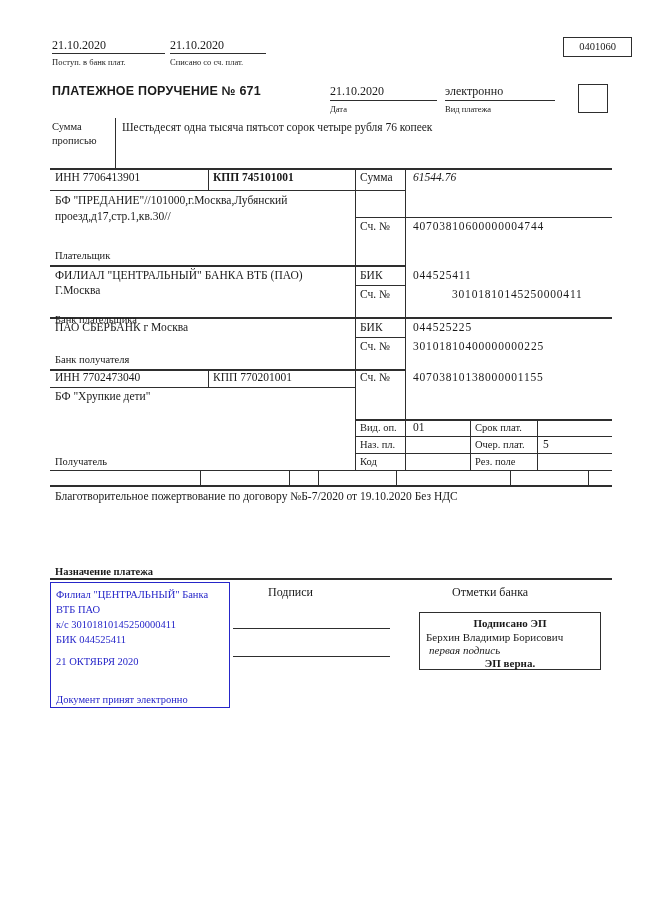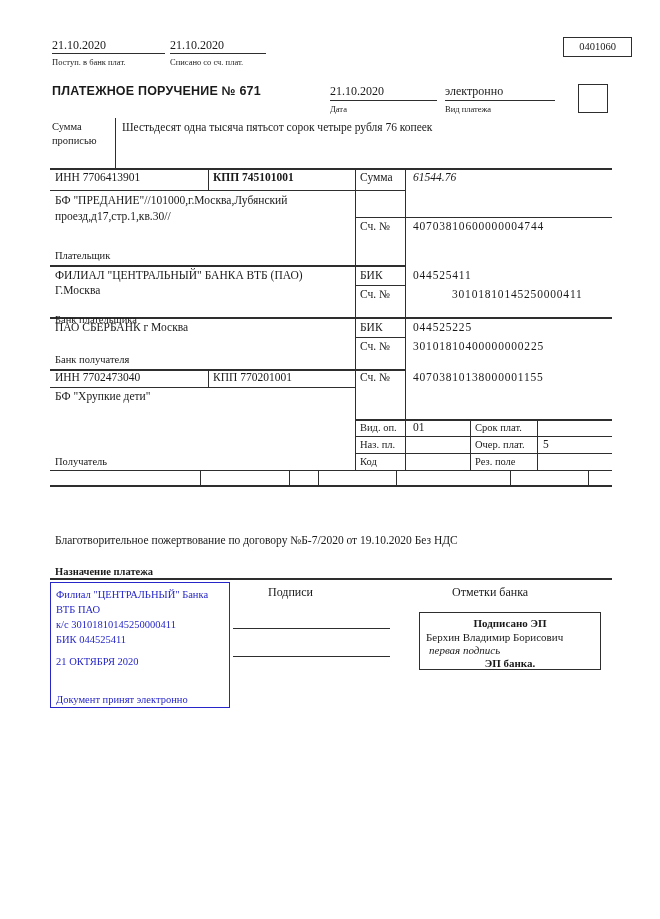--- a/index.html
+++ b/index.html
@@ -112,21 +112,21 @@
   <div class="t md" style="left:360px;top:422px;">Вид. оп.</div>
   <div class="t" style="left:413px;top:421px;">01</div>
   <div class="t md" style="left:475px;top:422px;">Срок плат.</div>
   <div class="t md" style="left:360px;top:439px;">Наз. пл.</div>
   <div class="t md" style="left:475px;top:439px;">Очер. плат.</div>
   <div class="t" style="left:543px;top:438px;">5</div>
   <div class="t md" style="left:360px;top:456px;">Код</div>
   <div class="t md" style="left:475px;top:456px;">Рез. поле</div>
   <div class="t md" style="left:55px;top:456px;">Получатель</div>
 
-  <div class="t" style="left:55px;top:490px;margin-top:44px;">Благотворительное пожертвование по договору №Б-7/2020 от 19.10.2020 Без НДС</div>
+  <div class="t" style="left:55px;top:490px;">Благотворительное пожертвование по договору №Б-7/2020 от 19.10.2020 Без НДС</div>
   <div class="t md" style="left:55px;top:566px;font-weight:bold;">Назначение платежа</div>
   <div class="hl" style="left:50px;top:578px;width:562px;height:2px;"></div>
 
   <div class="t" style="left:268px;top:585px;font-size:12px;">Подписи</div>
   <div class="t" style="left:452px;top:585px;font-size:12px;">Отметки банка</div>
 
   <div class="hl" style="left:233px;top:628px;width:157px;height:1px;"></div>
   <div class="hl" style="left:233px;top:656px;width:157px;height:1px;"></div>
 
   <div class="box stamp" style="left: 50px; top: 582px; width: 180px; height: 126px; color: rgb(38, 38, 201); border-color: rgb(38, 38, 201);">
@@ -135,16 +135,16 @@
     <div style="position:absolute;left:5px;top:34px;">к/с 30101810145250000411</div>
     <div style="position:absolute;left:5px;top:49px;">БИК 044525411</div>
     <div style="position:absolute;left:5px;top:71px;">21 ОКТЯБРЯ 2020</div>
     <div style="position:absolute;left:5px;top:109px;">Документ принят электронно</div>
   </div>
 
   <div class="box" style="left:419px;top:612px;width:182px;height:58px;">
     <div class="b ctr" style="position:absolute;left:0;top:4px;width:100%;font-size:11px;">Подписано ЭП</div>
     <div style="position:absolute;left:6px;top:18px;font-size:11px;">Берхин Владимир Борисович</div>
     <div class="i" style="position:absolute;left:9px;top:31px;font-size:11px;">первая подпись</div>
-    <div class="b ctr" style="position:absolute;left:0;top:44px;width:100%;font-size:11px;">ЭП банка.</div>
+    <div class="b ctr" style="position:absolute;left:0;top:44px;width:100%;font-size:11px;">ЭП верна.</div>
   </div>
 
 </div>
 
 </body></html>

